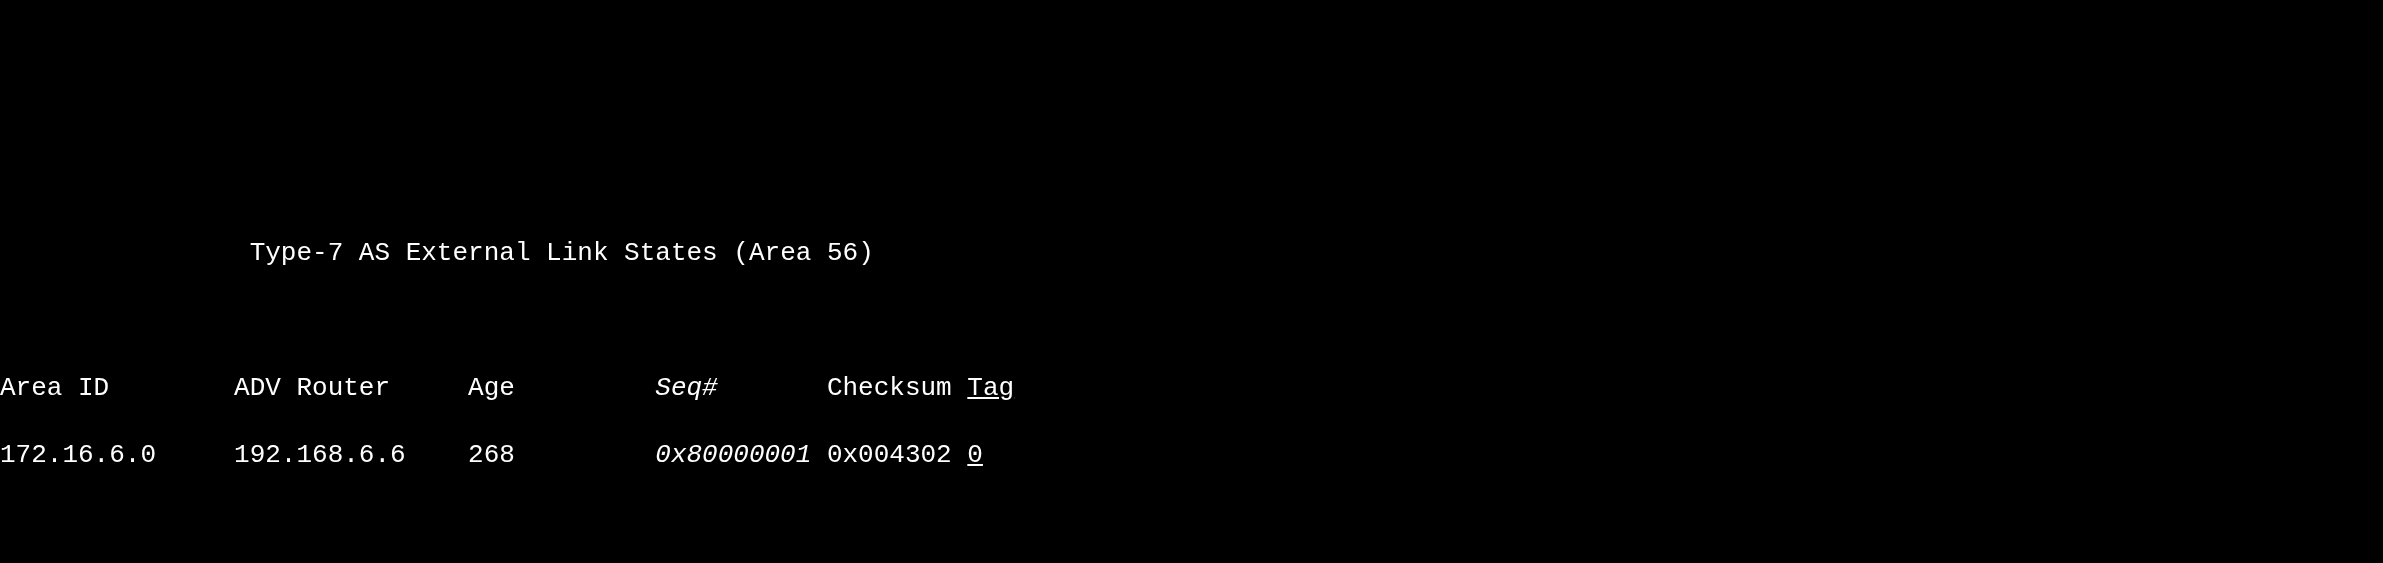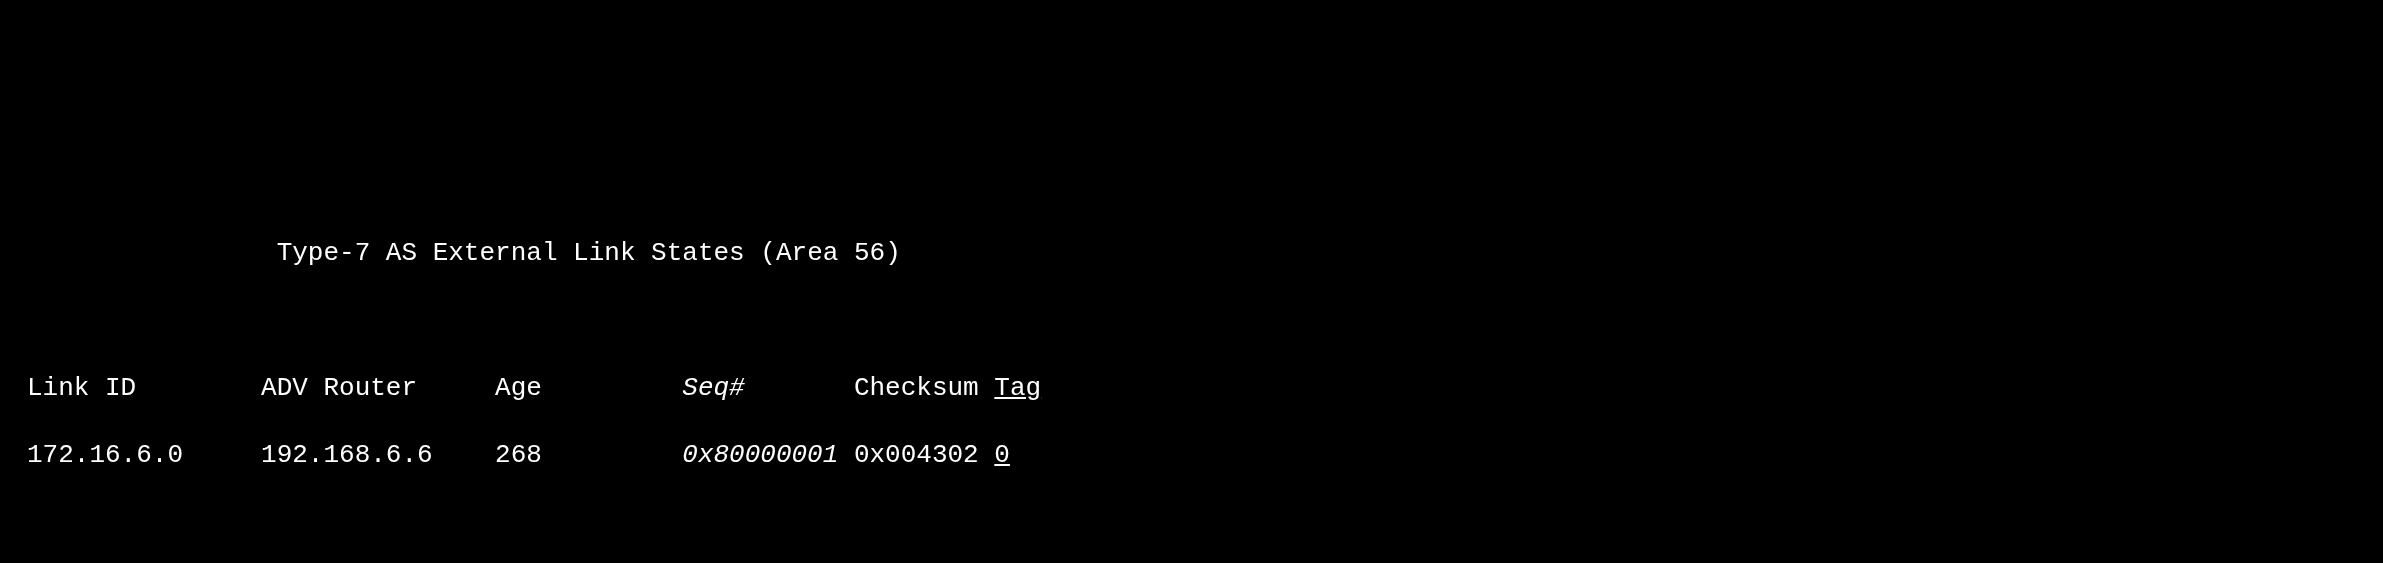--- a/index.html
+++ b/index.html
@@ -23,21 +23,20 @@
       padding: 0;
     }
     .section-header {
       margin-left: 16ch;
     }
     .blank-line {
       height: 1.3em;
     }
     .row {
       display: block;
-      margin-left: 27px;
     }
     .col-linkid {
       display: inline-block;
       width: 15ch;
     }
     .col-advrouter {
       display: inline-block;
       width: 15ch;
     }
     .col-age {
@@ -60,21 +59,21 @@
   </style>
 </head>
 <body>
 
 
 
 <div class="terminal">
 <div class="blank-line"></div>
 <div class="row"><span class="section-header">Type-7 AS External Link States (Area 56)</span></div>
 <div class="blank-line"></div>
-<div class="row"><span class="col-linkid">Link ID</span><span class="col-advrouter">ADV Router</span><span class="col-age">Age</span><span class="col-seq">Seq#</span><span class="col-checksum">Checksum</span><span class="col-tag">Tag</span></div>
+<div class="row"><span class="col-linkid">Area ID</span><span class="col-advrouter">ADV Router</span><span class="col-age">Age</span><span class="col-seq">Seq#</span><span class="col-checksum">Checksum</span><span class="col-tag">Tag</span></div>
 <div class="row"><span class="col-linkid">172.16.6.0</span><span class="col-advrouter">192.168.6.6</span><span class="col-age">268</span><span class="col-seq">0x80000001</span><span class="col-checksum">0x004302</span><span class="col-tag">0</span></div>
 <div class="blank-line"></div>
 
 
 
 
 
 </div>
 
 

